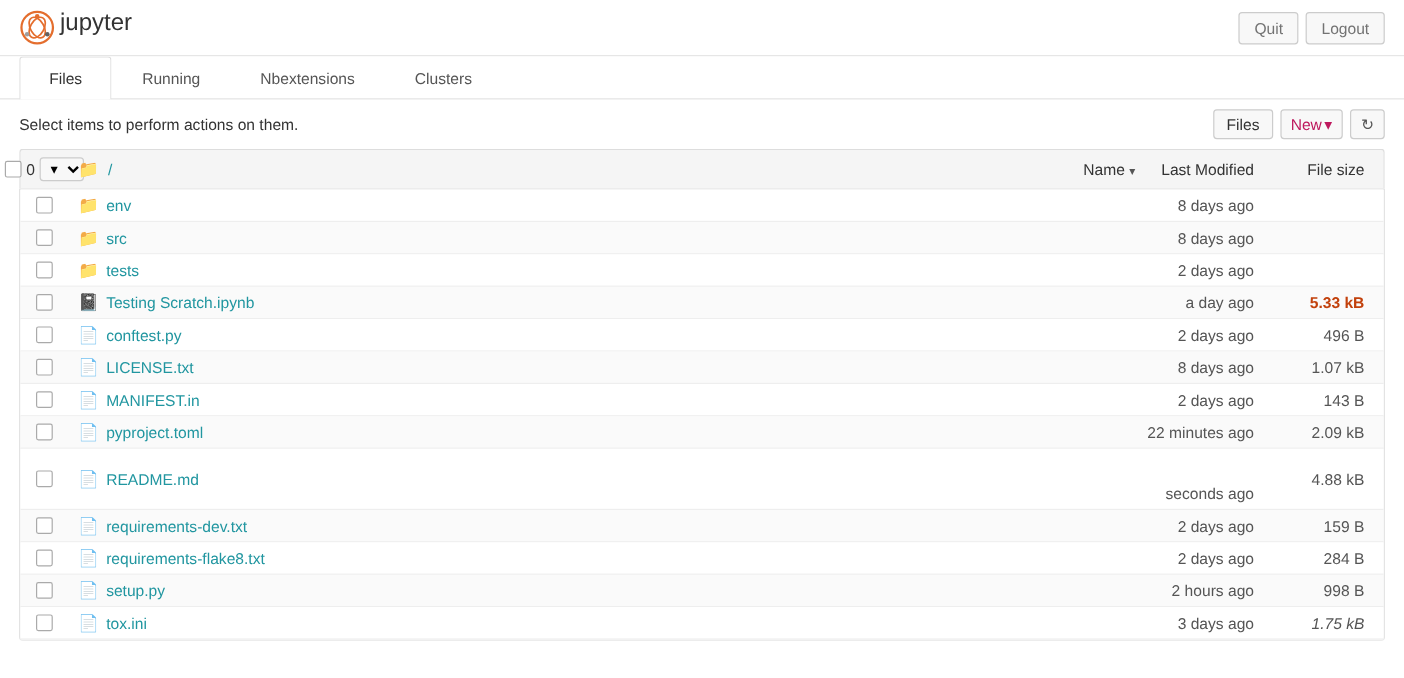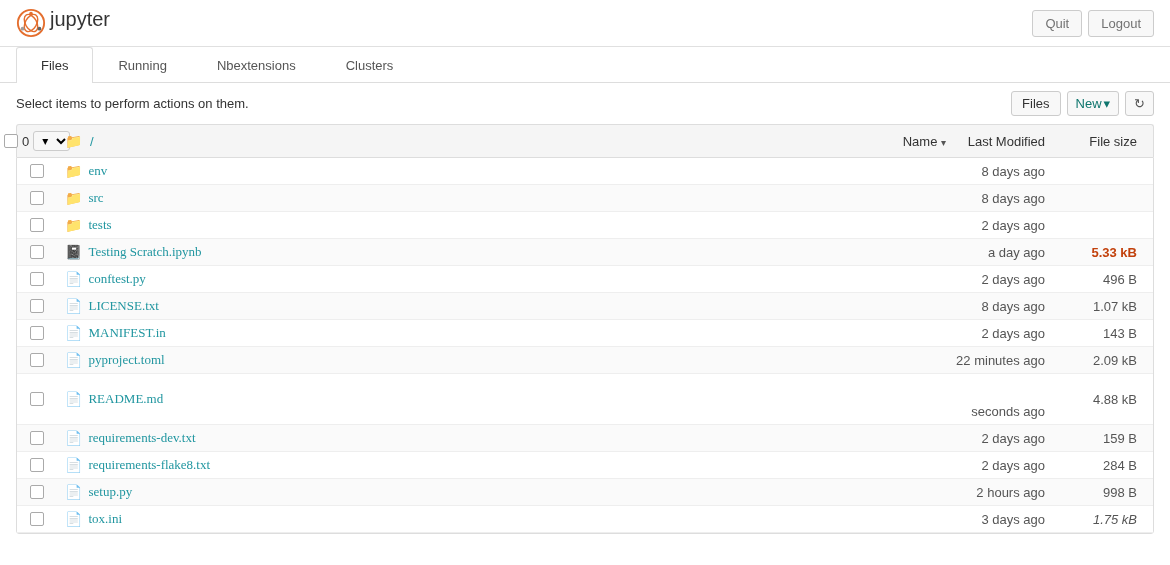--- a/index.html
+++ b/index.html
@@ -101,21 +101,21 @@
     .new-btn {
       display: flex;
       align-items: center;
       gap: 2px;
       padding: 4px 8px;
       border: 1px solid #ccc;
       border-radius: 3px;
       background: #f8f8f8;
       cursor: pointer;
       font-size: 13px;
-      color: #0f766e;
+      color: #be185d;
     }
     .refresh-btn {
       padding: 4px 8px;
       border: 1px solid #ccc;
       border-radius: 3px;
       background: #f8f8f8;
       cursor: pointer;
       font-size: 13px;
       color: #555;
     }
@@ -145,21 +145,20 @@
     .file-row:nth-child(even) { background: #fafafa; }
 
     .file-icon {
       font-size: 14px;
       color: #555;
     }
     .file-name-link {
       color: #2196a0;
       text-decoration: none;
       font-size: 13px;
-      font-family: Liberation Serif, serif;
     }
     .folder-icon { color: #6d7ab5; font-size: 14px; }
     .notebook-icon { color: #f37626; font-size: 14px; }
 
     .check-box {
       width: 14px;
       height: 14px;
       border: 1px solid #aaa;
       border-radius: 2px;
       background: #fff;

